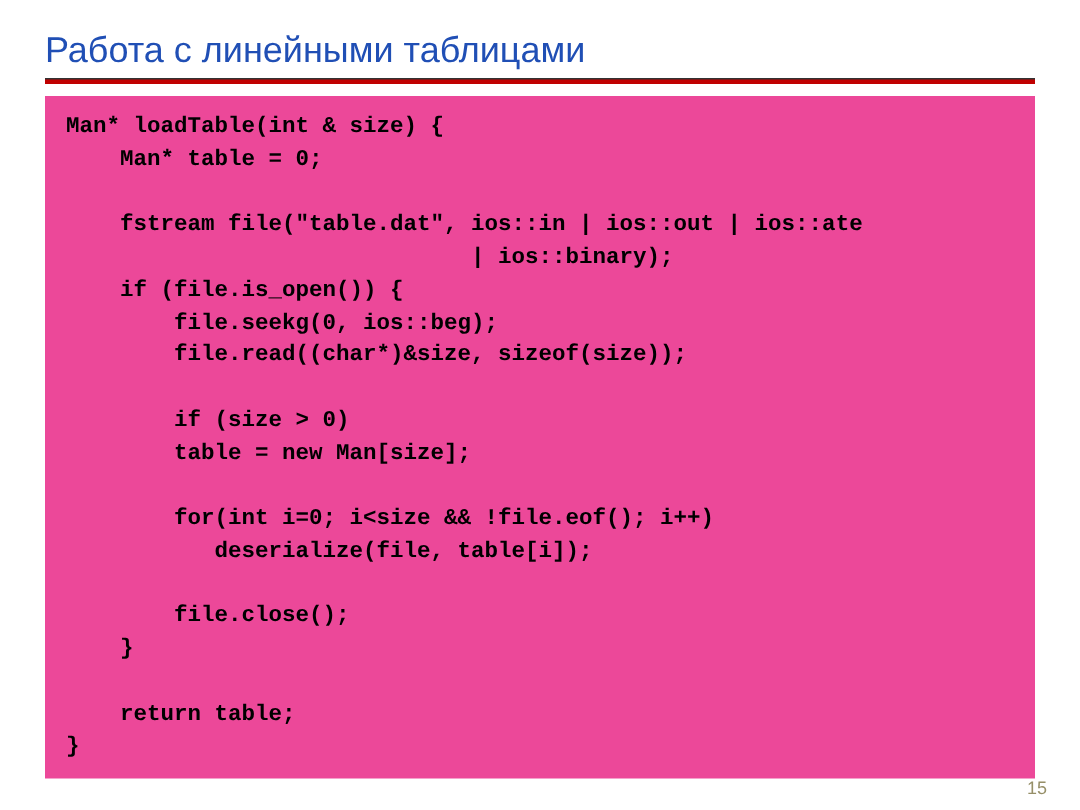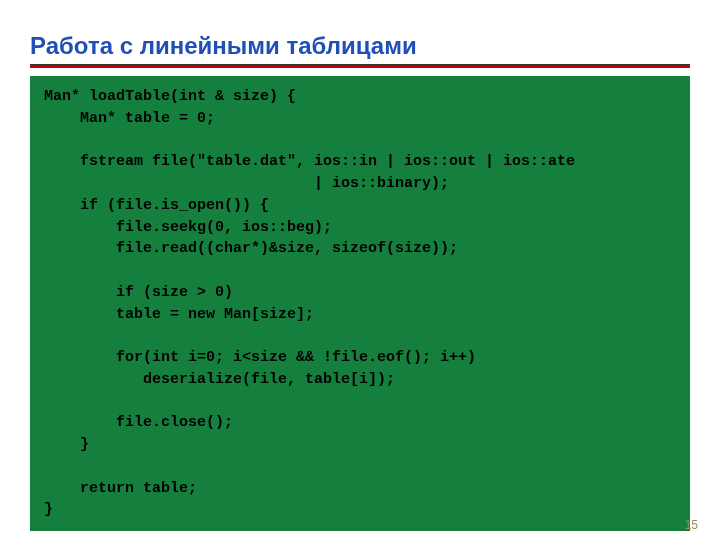--- a/index.html
+++ b/index.html
@@ -11,31 +11,31 @@
     background: #fff;
     position: relative;
     box-sizing: border-box;
   }
   .slide {
     padding: 20px 30px 10px 30px;
   }
   .title {
     color: #204fb5;
     font-size: 24px;
-    font-weight: bold;
-    margin: 12px 0 4px 0;
+    font-weight: normal;
+    margin: 0 0 4px 0;
   }
   .rule {
     height: 3px;
     background: #c00000;
     border-top: 1px solid #333;
     margin-bottom: 8px;
   }
   .code-block {
-    background: #15803d;
+    background: #ec4899;
     padding: 10px 14px 10px 14px;
     font-family: "Courier New", monospace;
     font-size: 15px;
     font-weight: bold;
     white-space: pre;
     line-height: 1.45;
     color: #000;
   }
   .page-num {
     position: absolute;

